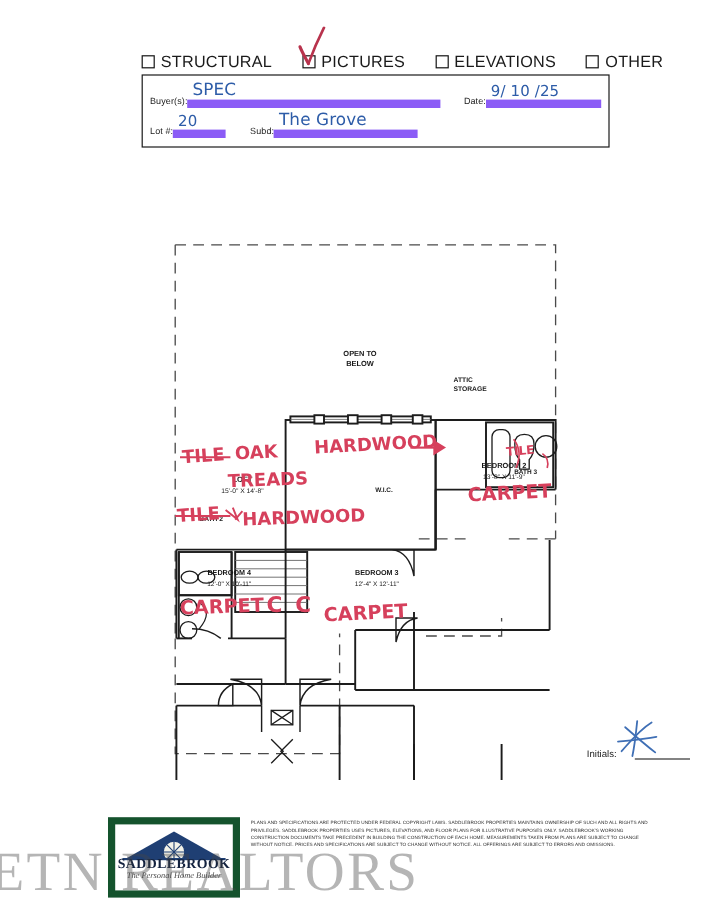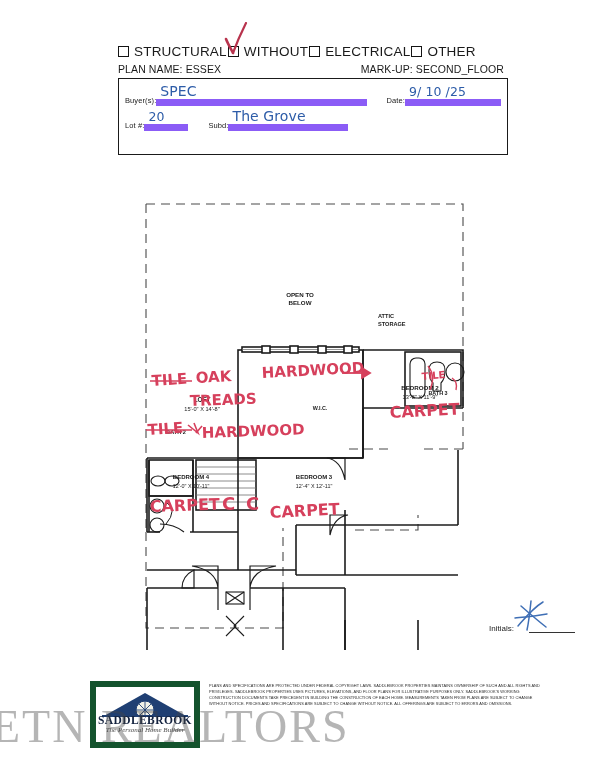--- a/index.html
+++ b/index.html
@@ -34,21 +34,21 @@
   
   #header {
     position: absolute;
     left: 118px;
     top: 44px;
     width: 390px;
   }
   .chk-row {
     display: flex;
     align-items: flex-start;
-    gap: 1px;
+    gap: 25px;
     font-size: 13.5px;
     letter-spacing: .2px;
     white-space: nowrap;
     position: relative;
   }
   .chk-item {
     display: flex;
     align-items: center;
     gap: 2px;
     position: relative;
@@ -77,21 +77,21 @@
     font-size: 10.5px;
     margin-top: 4px;
     letter-spacing: .1px;
   }
   .plan-row .right { margin-right: 4px; }
 
   
   #buyerbox {
     margin-top: 3px;
     border: 1.4px solid #1a1a1a;
-    padding: 3px 6px 20px 6px;
+    padding: 3px 6px 4px 6px;
     background: #fff;
   }
   .bline {
     display: flex;
     align-items: flex-end;
     font-size: 7.5px;
     margin: 2px 0 3px 0;
     letter-spacing: .1px;
   }
   .lbl { white-space: nowrap; padding-bottom: 1px; }
@@ -213,44 +213,34 @@
       <span class="box" data-name="checkbox-structural-box"></span>
       <span data-name="checkbox-structural-label">STRUCTURAL</span>
     </div>
 
     <div class="chk-item" data-name="checkbox-flooring">
       <span class="box" data-name="checkbox-flooring-box"></span>
       <svg class="checkmark" viewBox="0 0 28 34" data-name="checkmark-icon">
         <path d="M22 1 C18 9, 13 20, 9 31" stroke="#b8334d" stroke-width="2.2" fill="none" stroke-linecap="round"></path>
         <path d="M2 17 C4 22, 7 27, 9 31" stroke="#b8334d" stroke-width="2.6" fill="none" stroke-linecap="round"></path>
       </svg>
-      <span data-name="checkbox-flooring-label">WITHOUT</span>
+      <span data-name="checkbox-flooring-label">PICTURES</span>
     </div>
 
     <div class="chk-item" data-name="checkbox-electrical">
       <span class="box" data-name="checkbox-electrical-box"></span>
-      <span data-name="checkbox-electrical-label">ELECTRICAL</span>
+      <span data-name="checkbox-electrical-label">ELEVATIONS</span>
     </div>
 
     <div class="chk-item" data-name="checkbox-other">
       <span class="box" data-name="checkbox-other-box"></span>
       <span data-name="checkbox-other-label">OTHER</span>
     </div>
   </div>
 
-  <div class="plan-row" data-name="plan-info-row">
-    <div data-name="plan-name">
-      <span data-name="plan-name-label">PLAN NAME:</span>
-      <span data-name="plan-name-value">ESSEX</span>
-    </div>
-    <div class="right" data-name="markup-type">
-      <span data-name="markup-label">MARK-UP:</span>
-      <span data-name="markup-value">SECOND_FLOOR</span>
-    </div>
-  </div>
 
   <div id="buyerbox" data-name="buyer-info-box">
     <div class="bline" data-name="buyer-date-line">
       <span class="lbl" data-name="buyers-label">Buyer(s):</span>
       <span class="fill" data-name="buyers-field">
         <span class="hand" data-name="buyers-value">SPEC</span>
       </span>
       <span class="gap" data-name="spacer"></span>
       <span class="lbl" data-name="date-label">Date:</span>
       <span class="fill date" data-name="date-field">

